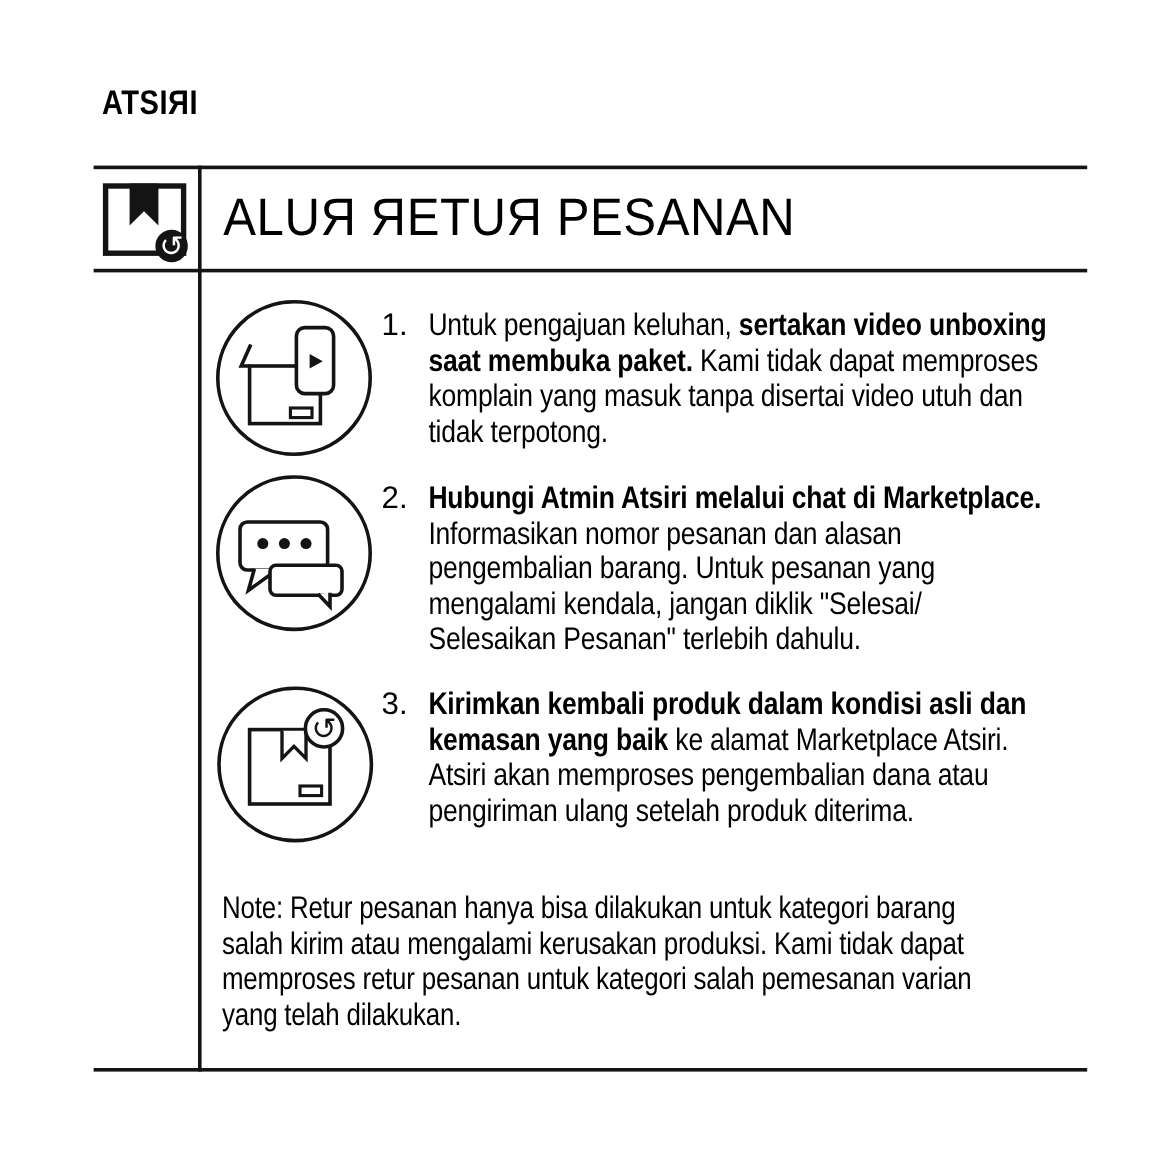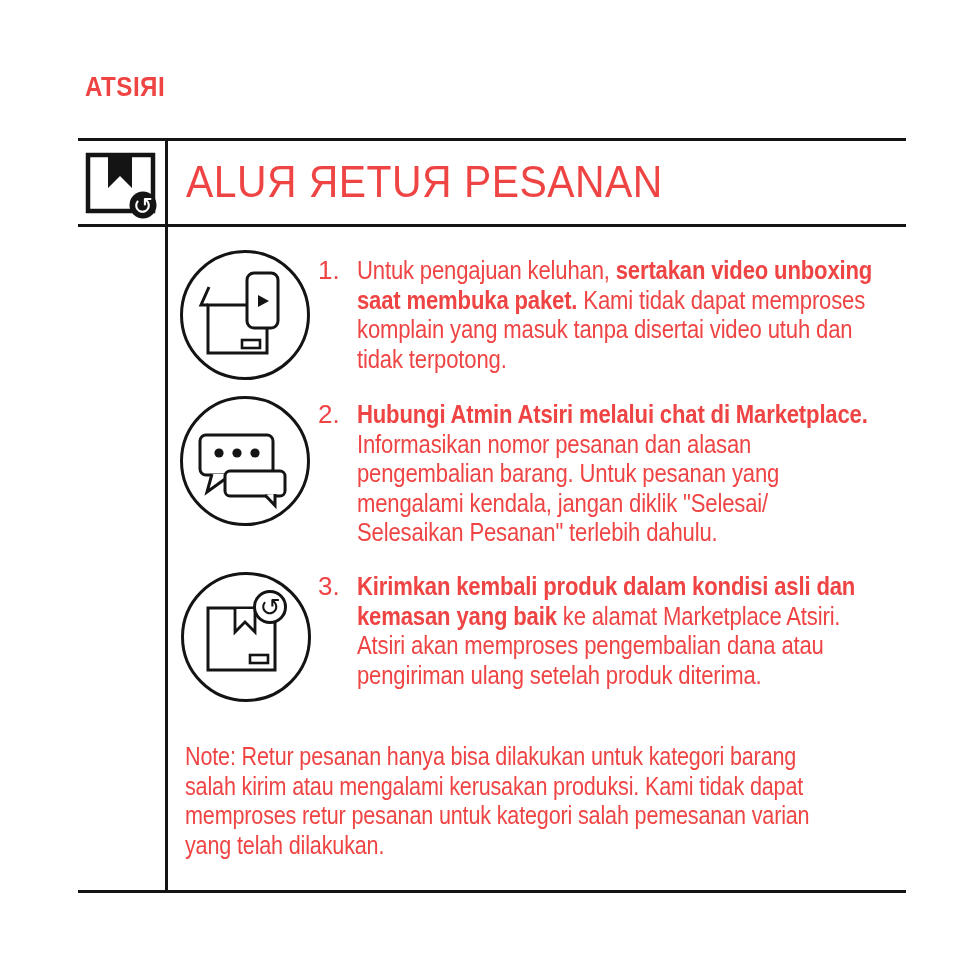--- a/index.html
+++ b/index.html
@@ -1,20 +1,20 @@
 <!DOCTYPE html>
 <html><head>
 <meta charset="utf-8">
 <style>
   html,body{margin:0;padding:0;background:#e8e8e8;}
   .page{
     position:relative;
     width:980px;height:980px;
     background:#ffffff;
-    color:#ef4444;
+    color:#000000;
     font-family:"Liberation Sans","DejaVu Sans",sans-serif;
     overflow:hidden;
     margin:0 auto;
   }
   .brand-logo{
     position:absolute;left:85px;top:72px;
     font-size:28.5px;font-weight:700;line-height:29px;
     letter-spacing:0.5px;
     transform:scaleX(0.85);transform-origin:left top;
     white-space:nowrap;

